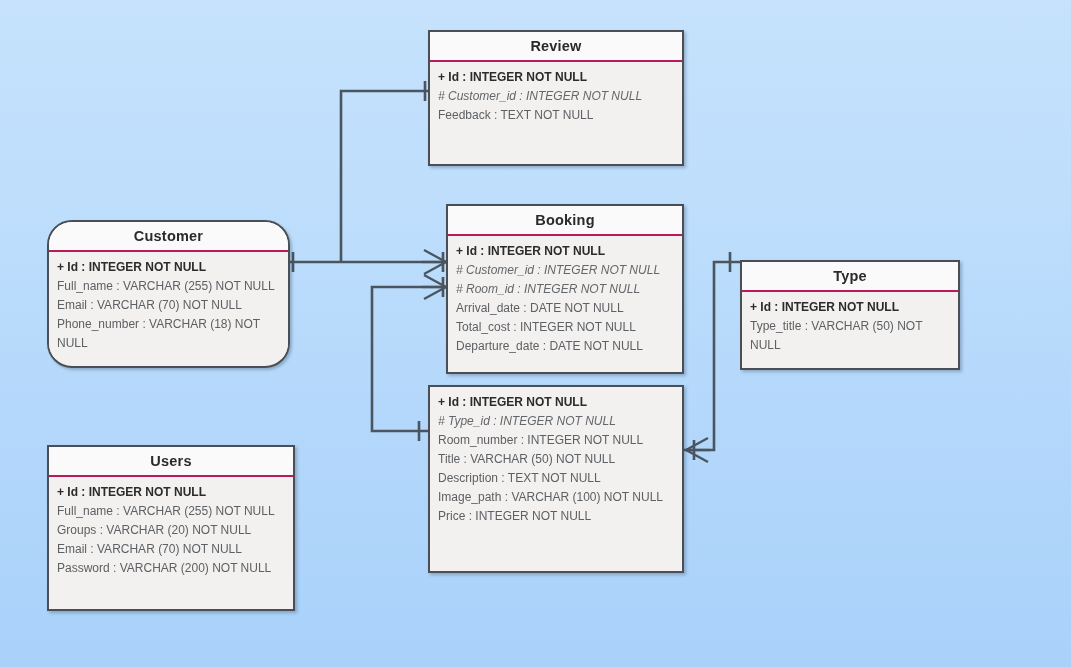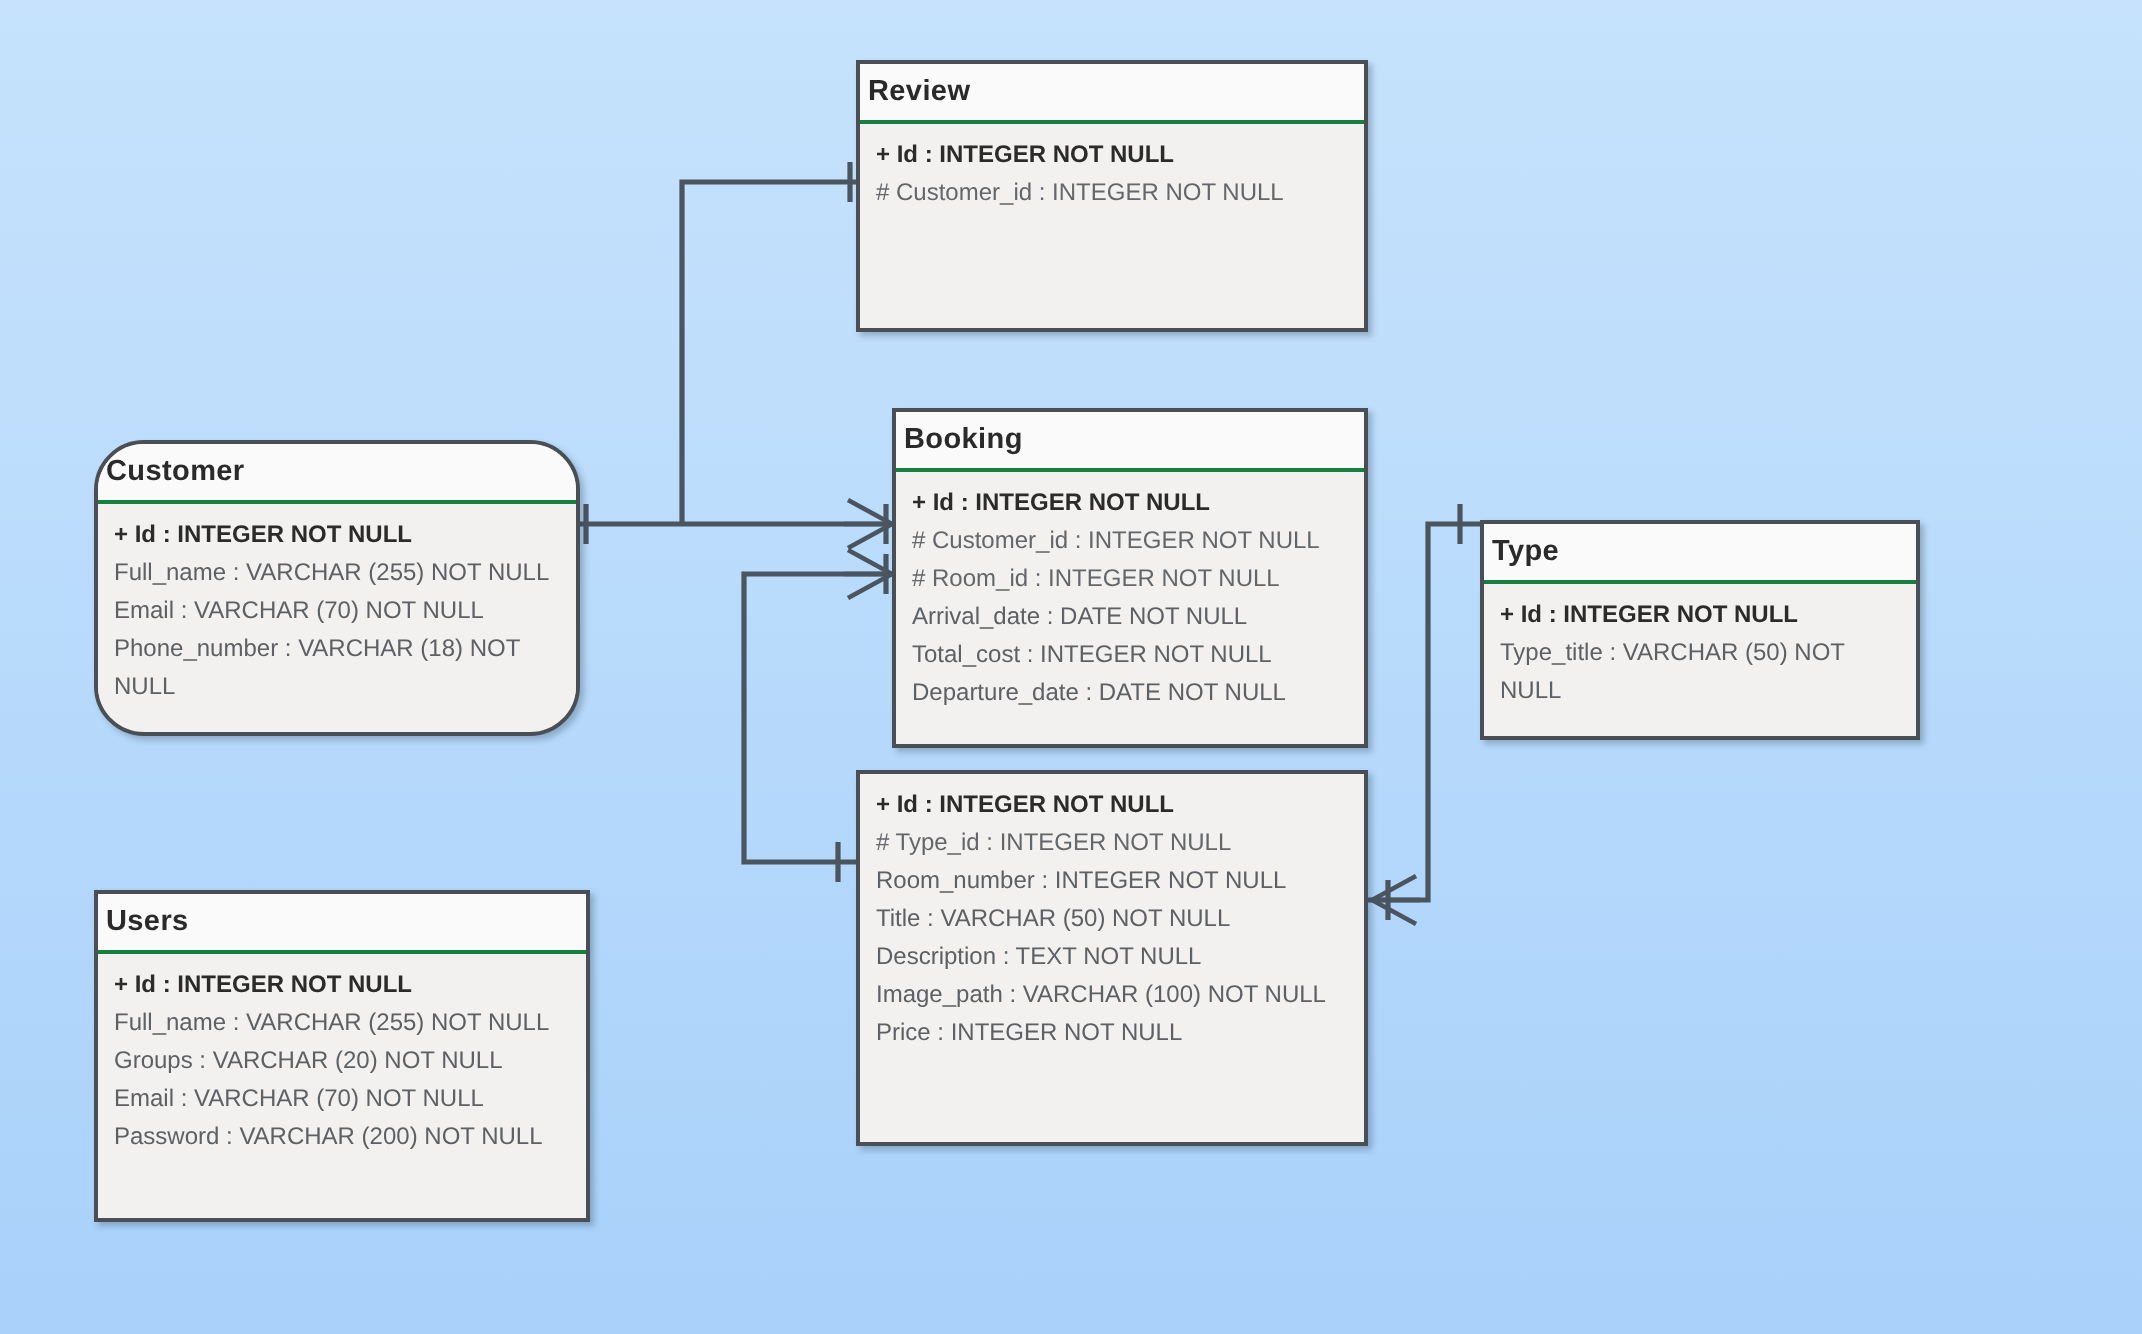--- a/index.html
+++ b/index.html
@@ -31,21 +31,22 @@
     position: absolute;
     box-sizing: border-box;
     border: 2px solid #4a4f55;
     background: #f2f1ef;
     box-shadow: 2px 2px 3px rgba(40,60,80,0.30);
     overflow: hidden;
   }
   .entity-header {
     box-sizing: border-box;
     background: #fafafa;
-    border-bottom: 2px solid #15803d;
+    border-bottom: 2px solid #be185d;
+    text-align: center;
     font-weight: bold;
     font-size: 14.5px;
     color: #2a2a2a;
     padding: 6px 4px 6px 4px;
     letter-spacing: 0.2px;
   }
   .entity-body {
     box-sizing: border-box;
     padding: 6px 7px 6px 8px;
     background: #f2f1ef;
@@ -55,20 +56,21 @@
     line-height: 19px;
     color: #55575a;
     white-space: normal;
     word-wrap: break-word;
   }
   .attr.pk {
     font-weight: bold;
     color: #2b2b2b;
   }
   .attr.fk {
+    font-style: italic;
     color: #63666a;
   }
   .attr.plain {
     color: #5d6064;
   }
 </style>
 </head>
 <body>
 
 <div id="canvas">
@@ -113,20 +115,21 @@
       </g>
     </g>
 
   </svg>
 
   <div class="entity" style="left: 428px; top: 30px; width: 256px; height: 136px;">
     <div class="entity-header">Review</div>
     <div class="entity-body">
       <div class="attr pk">+ Id : INTEGER NOT NULL</div>
       <div class="attr fk"># Customer_id : INTEGER NOT NULL</div>
+      <div class="attr plain">Feedback : TEXT NOT NULL</div>
     </div>
   </div>
 
   <div class="entity" style="left: 446px; top: 204px; width: 238px; height: 170px;">
     <div class="entity-header">Booking</div>
     <div class="entity-body">
       <div class="attr pk">+ Id : INTEGER NOT NULL</div>
       <div class="attr fk"># Customer_id : INTEGER NOT NULL</div>
       <div class="attr fk"># Room_id : INTEGER NOT NULL</div>
       <div class="attr plain">Arrival_date : DATE NOT NULL</div>

